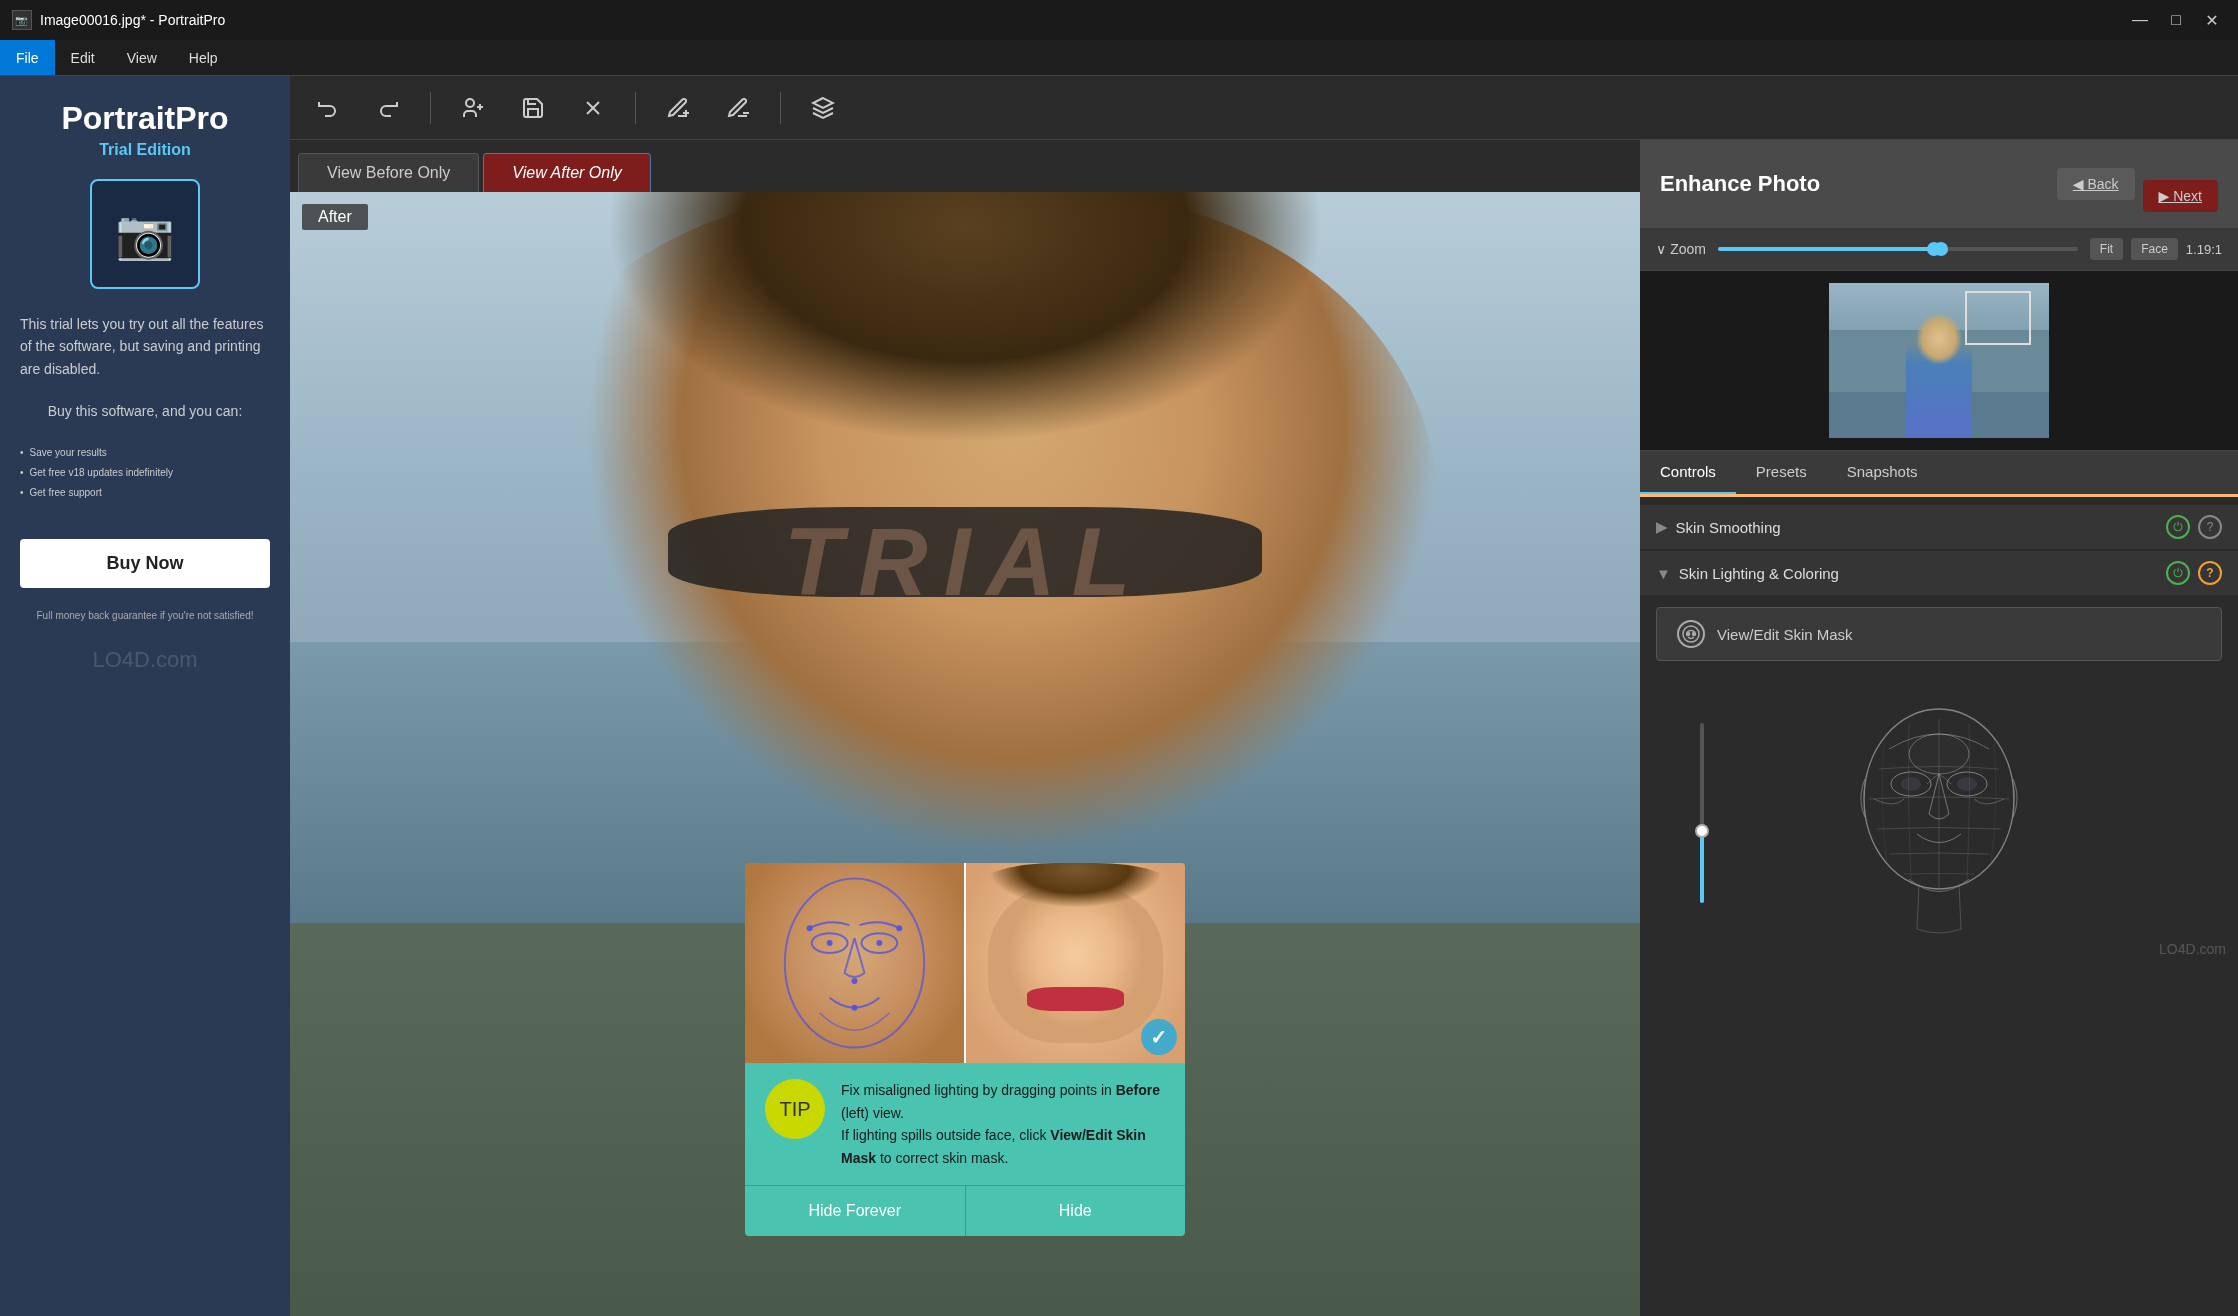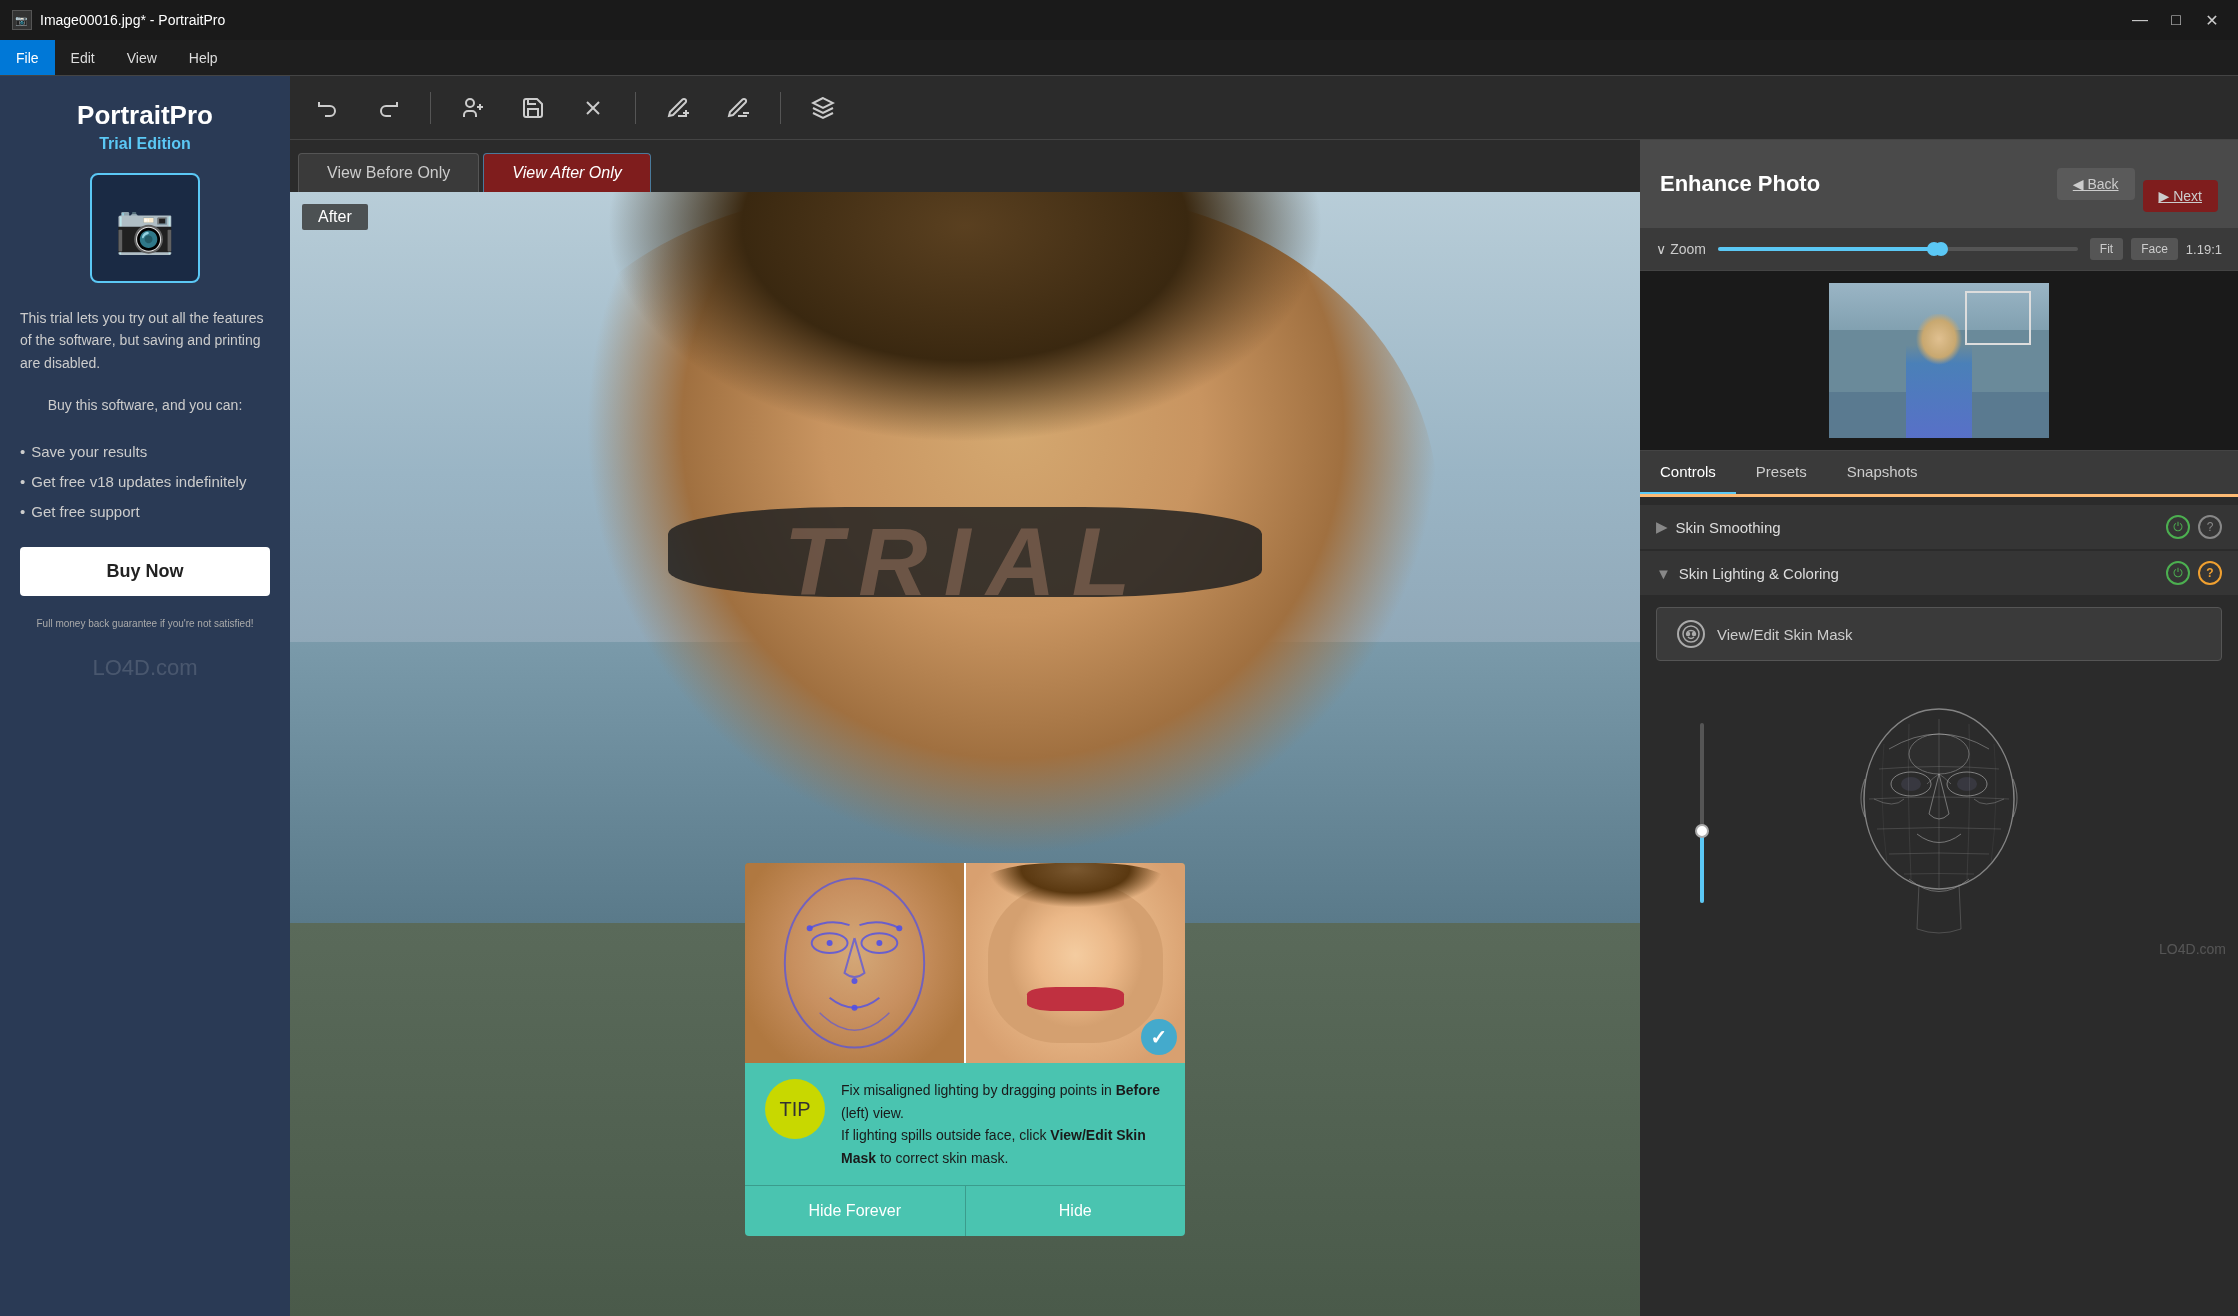--- a/index.html
+++ b/index.html
@@ -32,31 +32,31 @@
     .main-layout {
       display: flex; width: 100%; height: calc(1316px - 76px);
     }
 
     
     .sidebar {
       width: 290px; background: #2a3a55; color: #fff;
       display: flex; flex-direction: column; align-items: center;
       padding: 24px 20px; flex-shrink: 0;
     }
-    .sidebar-title { font-size: 26px; font-weight: bold; margin-bottom: 4px; }
+    .sidebar-title { font-size: 32px; font-weight: bold; margin-bottom: 4px; }
     .sidebar-subtitle { font-size: 16px; color: #5bc8f5; margin-bottom: 20px; font-weight: 600; }
     .sidebar-icon-box {
       width: 110px; height: 110px; background: #1a2a44;
       border: 2px solid #5bc8f5; border-radius: 8px;
       display: flex; align-items: center; justify-content: center;
       margin-bottom: 24px;
     }
     .camera-icon { font-size: 48px; color: #fff; }
     .sidebar-desc { font-size: 14px; line-height: 1.6; text-align: left; margin-bottom: 20px; color: #ccc; }
-    .sidebar-features { font-size: 15px; line-height: 2; text-align: left; width: 100%; margin-bottom: 20px; color: #ccc; }
+    .sidebar-features { font-size: 10px; line-height: 2; text-align: left; width: 100%; margin-bottom: 36px; color: #ccc; }
     .sidebar-features div::before { content: '•'; margin-right: 6px; }
     .buy-btn {
       width: 100%; padding: 14px; background: #fff; color: #222;
       border: none; border-radius: 4px; font-size: 18px; font-weight: 600;
       cursor: pointer; margin-bottom: 20px;
     }
     .sidebar-guarantee { font-size: 10px; color: #aaa; text-align: center; line-height: 1.5; }
     .lo4d-watermark { font-size: 22px; color: rgba(255,255,255,0.15); margin-top: auto; }
 
     

